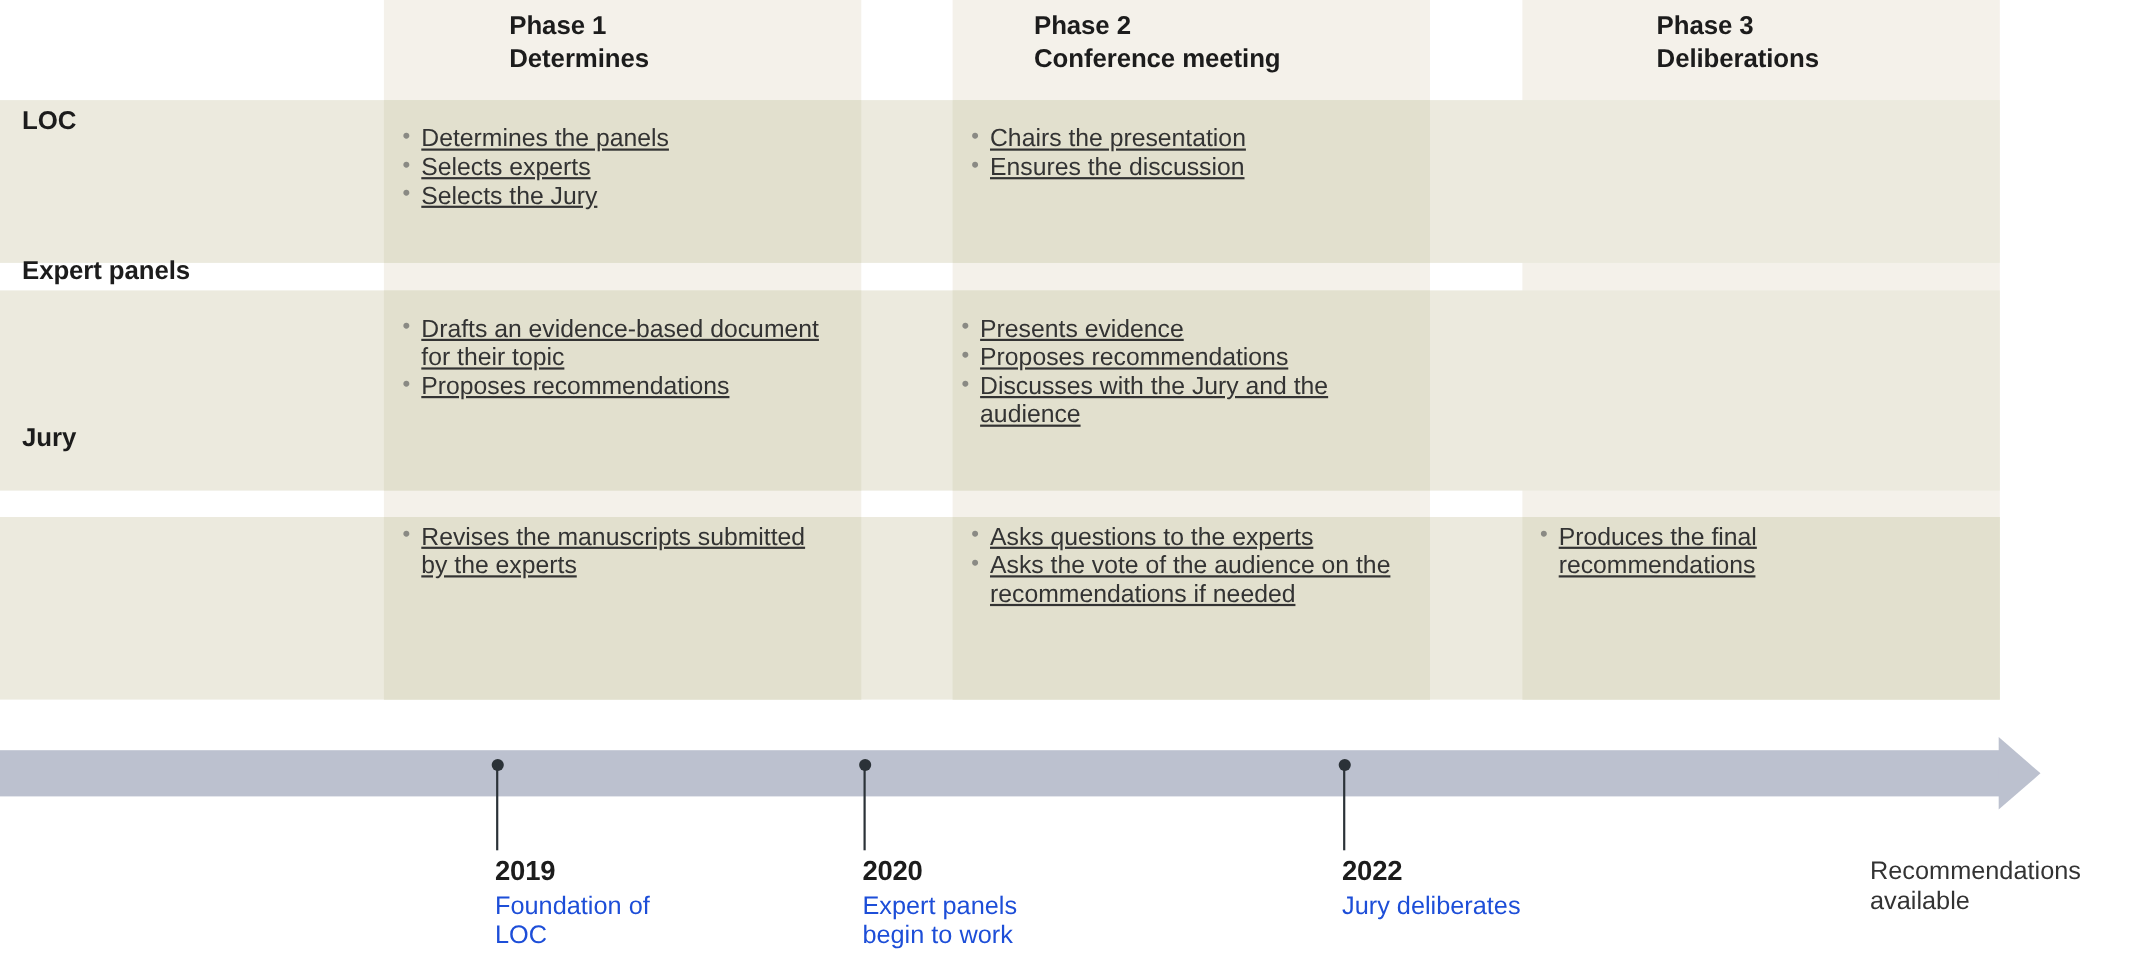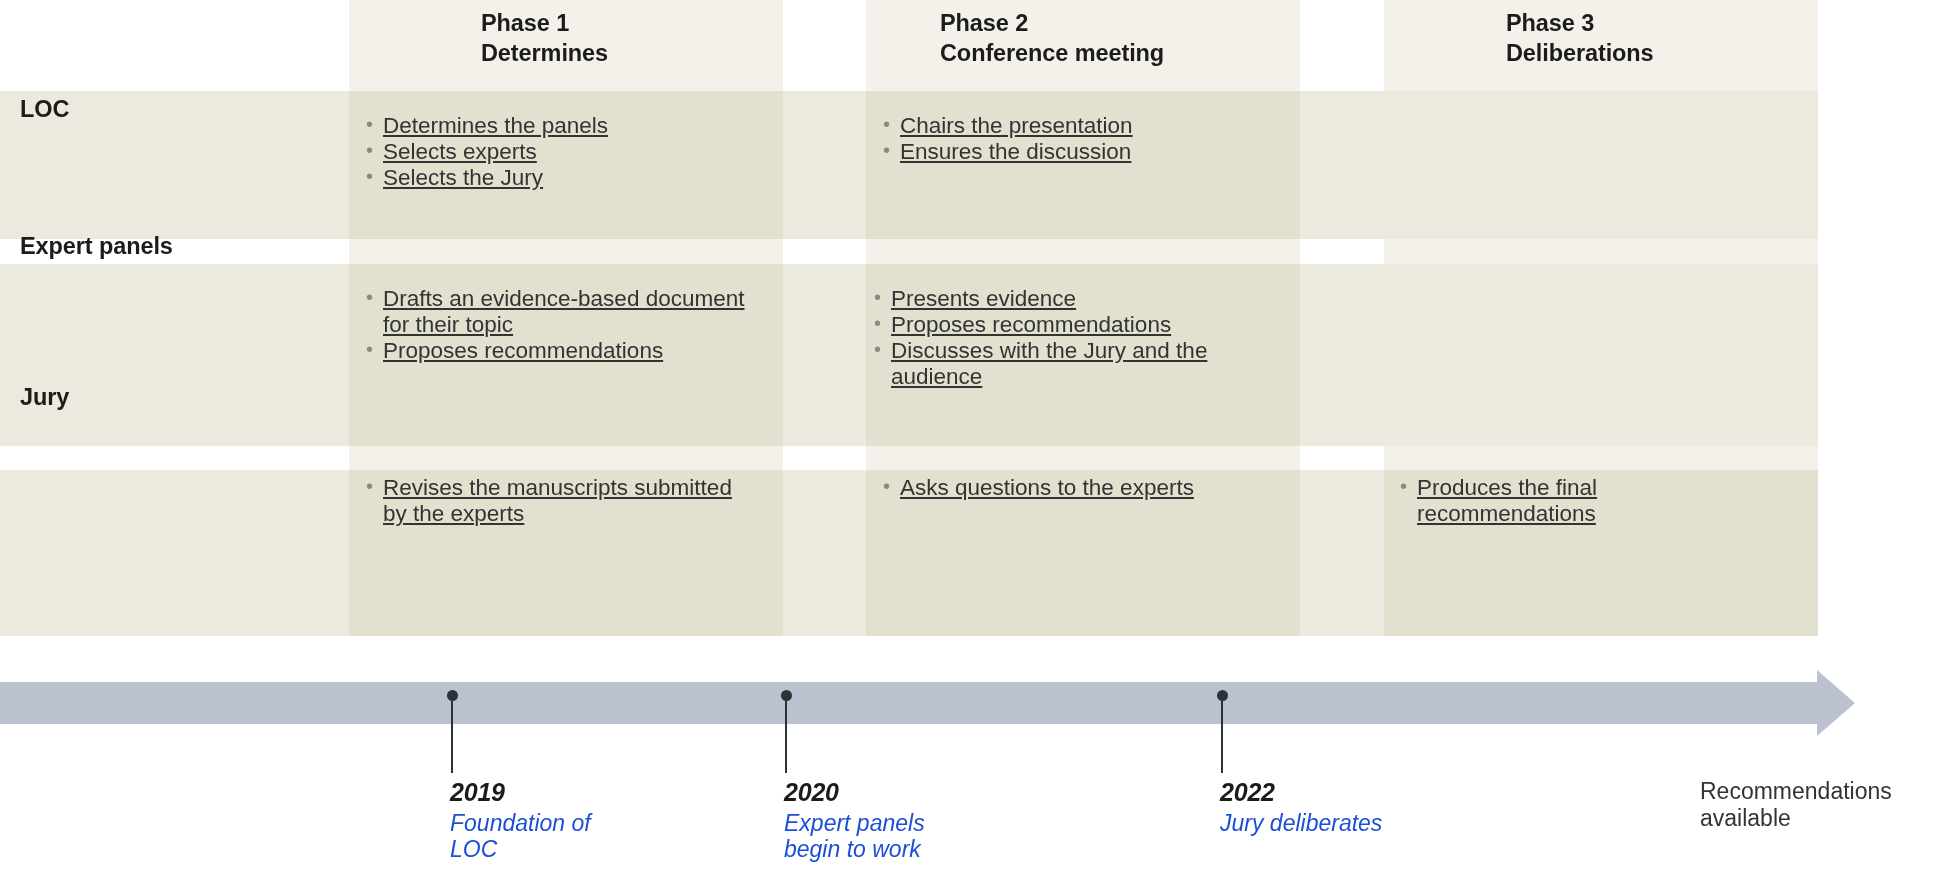--- a/index.html
+++ b/index.html
@@ -55,21 +55,21 @@
   .phase-head {
     position: absolute;
     top: 8px;
     font-size: 23.5px;
     font-weight: bold;
     line-height: 1.28;
     color: #1c1c1c;
     letter-spacing: -0.1px;
     white-space: pre-line;
   }
-  .phase-head.c1 { left: 481px; }
+  .phase-head.c1 { left: 463px; }
   .phase-head.c2 { left: 940px; }
   .phase-head.c3 { left: 1506px; }
 
   .row-label {
     position: absolute;
     left: 20px;
     font-size: 23.5px;
     font-weight: bold;
     color: #1c1c1c;
     letter-spacing: -0.1px;
@@ -148,21 +148,20 @@
     top: 5px;
     width: 2px;
     height: 78px;
     background: #2b3238;
   }
   .tl-label {
     position: absolute;
     left: -2px;
     top: 88px;
     width: 230px;
-    font-style: italic;
   }
   .tl-year {
     font-size: 25px;
     font-weight: bold;
     color: #1c1c1c;
     line-height: 1.18;
     letter-spacing: -0.2px;
   }
   .tl-desc {
     font-size: 23px;
@@ -226,20 +225,21 @@
   <ul class="bullets" style="left:874px; top:286px; width:395px;">
       <li>Presents evidence</li>
       <li>Proposes recommendations</li>
       <li>Discusses with the Jury and the audience</li>
     </ul>
   <ul class="bullets" style="left:366px; top:475px; width:390px;">
       <li>Revises the manuscripts submitted by the experts</li>
     </ul>
   <ul class="bullets" style="left:883px; top:475px; width:400px;">
       <li>Asks questions to the experts</li>
+      <li>Asks the vote of the audience on the recommendations if needed</li>
     </ul>
   <ul class="bullets" style="left:1400px; top:475px; width:380px;">
       <li>Produces the final recommendations</li>
     </ul>
 </div>
 
 <div id="timeline">
   <div class="tl-bar"></div>
   <div class="tl-arrow"></div>
 

